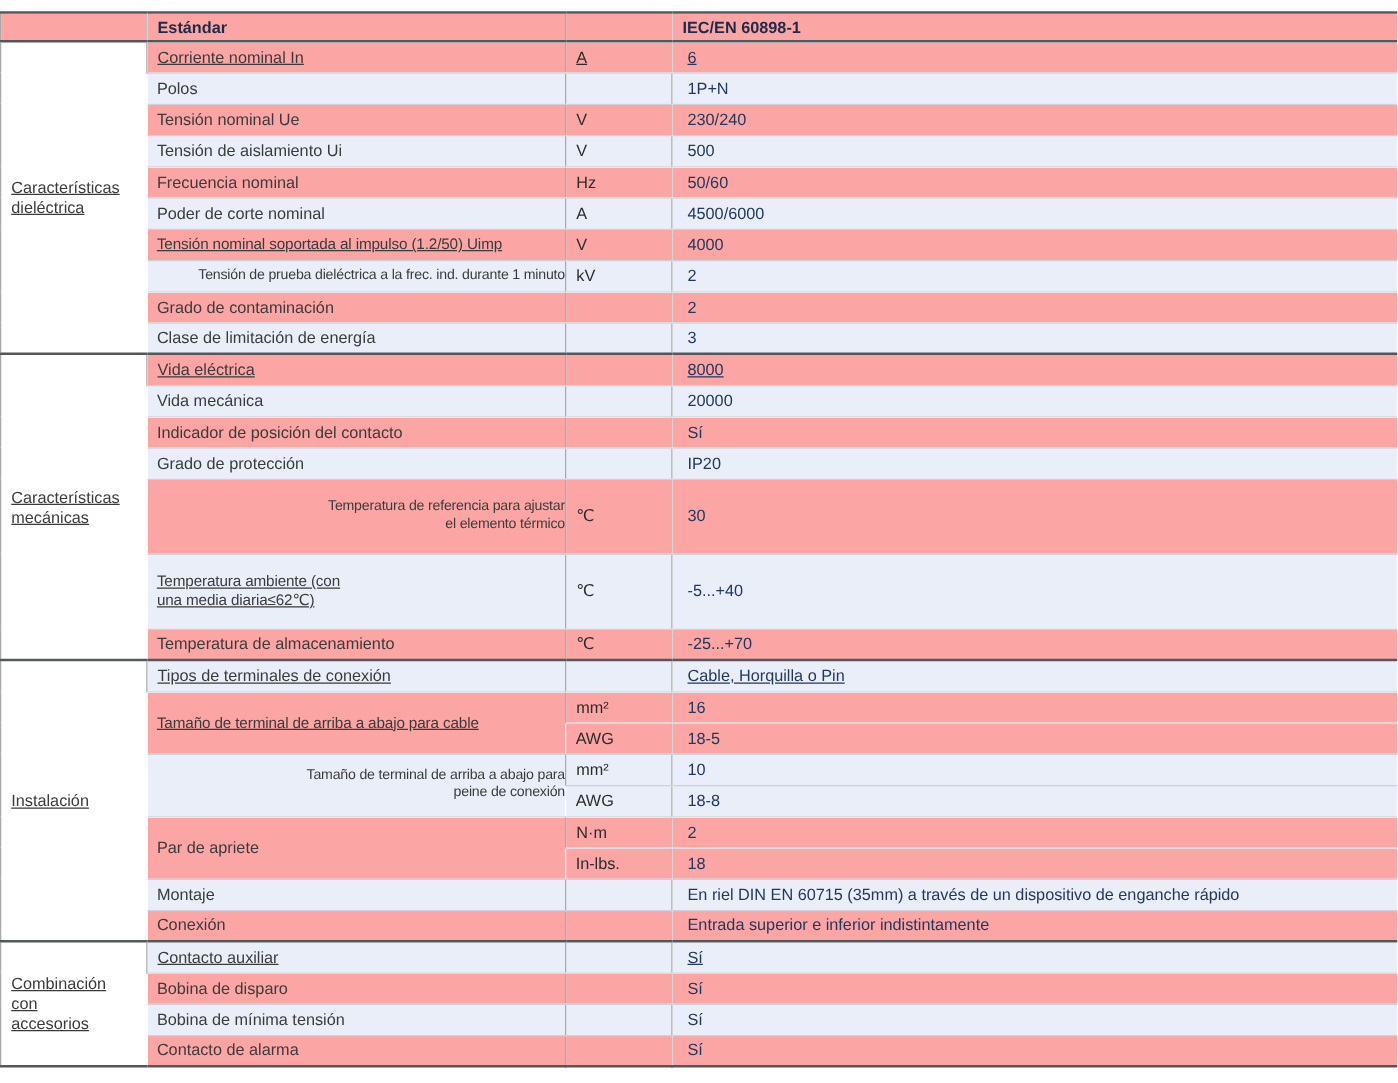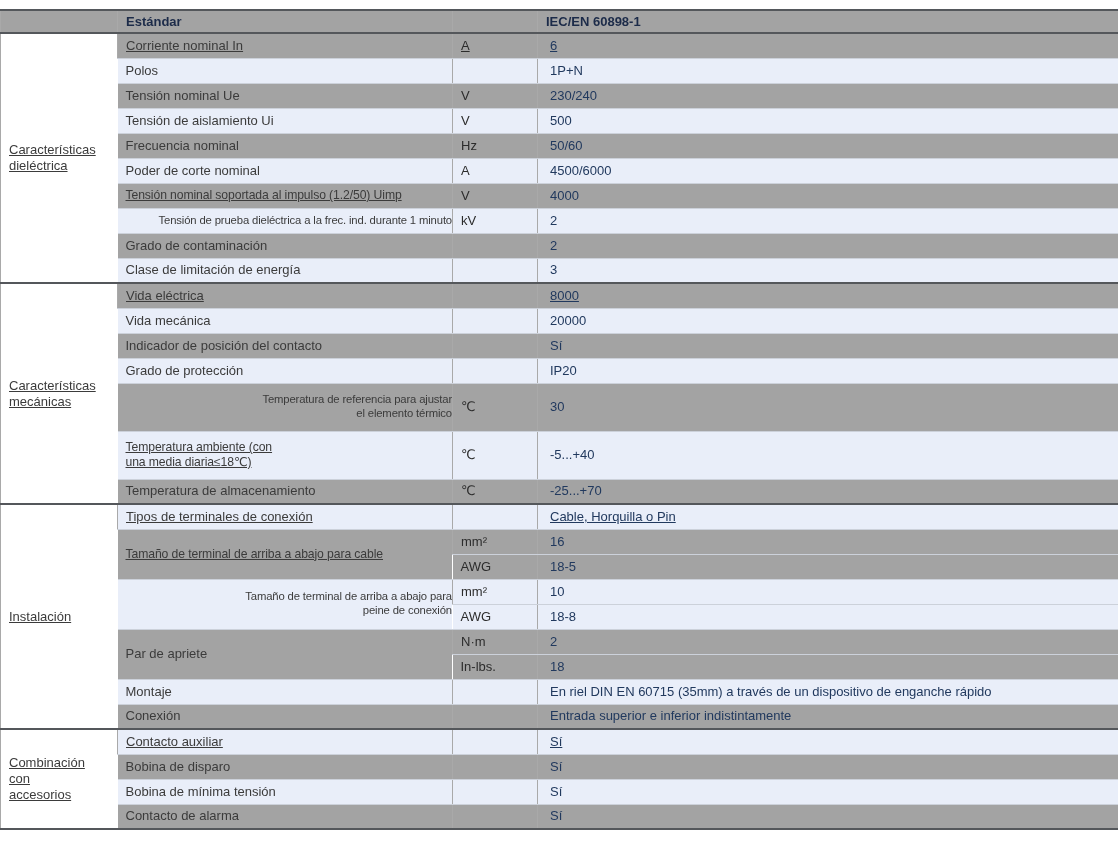--- a/index.html
+++ b/index.html
@@ -20,21 +20,21 @@
     border-left: 1px solid #a9a9a9;
     border-bottom: 2px solid #54575b;
   }
   col.c-cat   { width: 117px; }
   col.c-param { width: 335px; }
   col.c-unit  { width: 85px;  }
   col.c-val   { width: 581px; }
 
   tr { height: 25px; }
   tr.hdr-row { height: 23px; }
-  tr.tall { height: 48px; }
+  tr.tall { height: 60px; }
 
   td {
     font-size: 13px;
     line-height: 1.22;
     vertical-align: middle;
     padding: 2px 6px 2px 8px;
     border-bottom: 1px solid #ccd1da;
     border-left: 1px solid #a9a9a9;
     box-sizing: border-box;
     overflow: hidden;
@@ -57,21 +57,21 @@
     border-bottom: none;
     vertical-align: middle;
   }
   td.lbl { color: #3b3b3b; }
   td.lbl.sm { font-size: 12.2px; letter-spacing: -0.1px; text-decoration: underline; }
   td.lbl.xs { font-size: 11.3px; letter-spacing: -0.15px; padding-right: 0; text-align: right; }
   td.unit { color: #2c2c2c; }
   td.val  { color: #21395e; padding-left: 12px; }
 
   td.shade { background: #e9eef9; }
-  td:not(.shade):not(.cat) { background: #a3a3a3; }
+  td:not(.shade):not(.cat) { background: #fca5a5; }
 
   tr.section-start td { border-top: 2px solid #54575b; text-decoration: underline; }
 </style>
 </head>
 <body>
 
 <div class="page">
   <table class="spec">
     <colgroup>
       <col class="c-cat">
@@ -161,21 +161,21 @@
           <td class="val shade">IP20</td>
         </tr>
         <tr class="tall">
           <td class="lbl xs">Temperatura de referencia para ajustar
 el elemento térmico</td>
           <td class="unit">℃</td>
           <td class="val">30</td>
         </tr>
         <tr class="tall">
           <td class="lbl shade sm">Temperatura ambiente (con
-una media diaria≤18℃)</td>
+una media diaria≤62℃)</td>
           <td class="unit shade">℃</td>
           <td class="val shade">-5...+40</td>
         </tr>
         <tr>
           <td class="lbl">Temperatura de almacenamiento</td>
           <td class="unit">℃</td>
           <td class="val">-25...+70</td>
         </tr>
         <tr class="section-start">
           <td class="cat" rowspan="9">Instalación</td>

